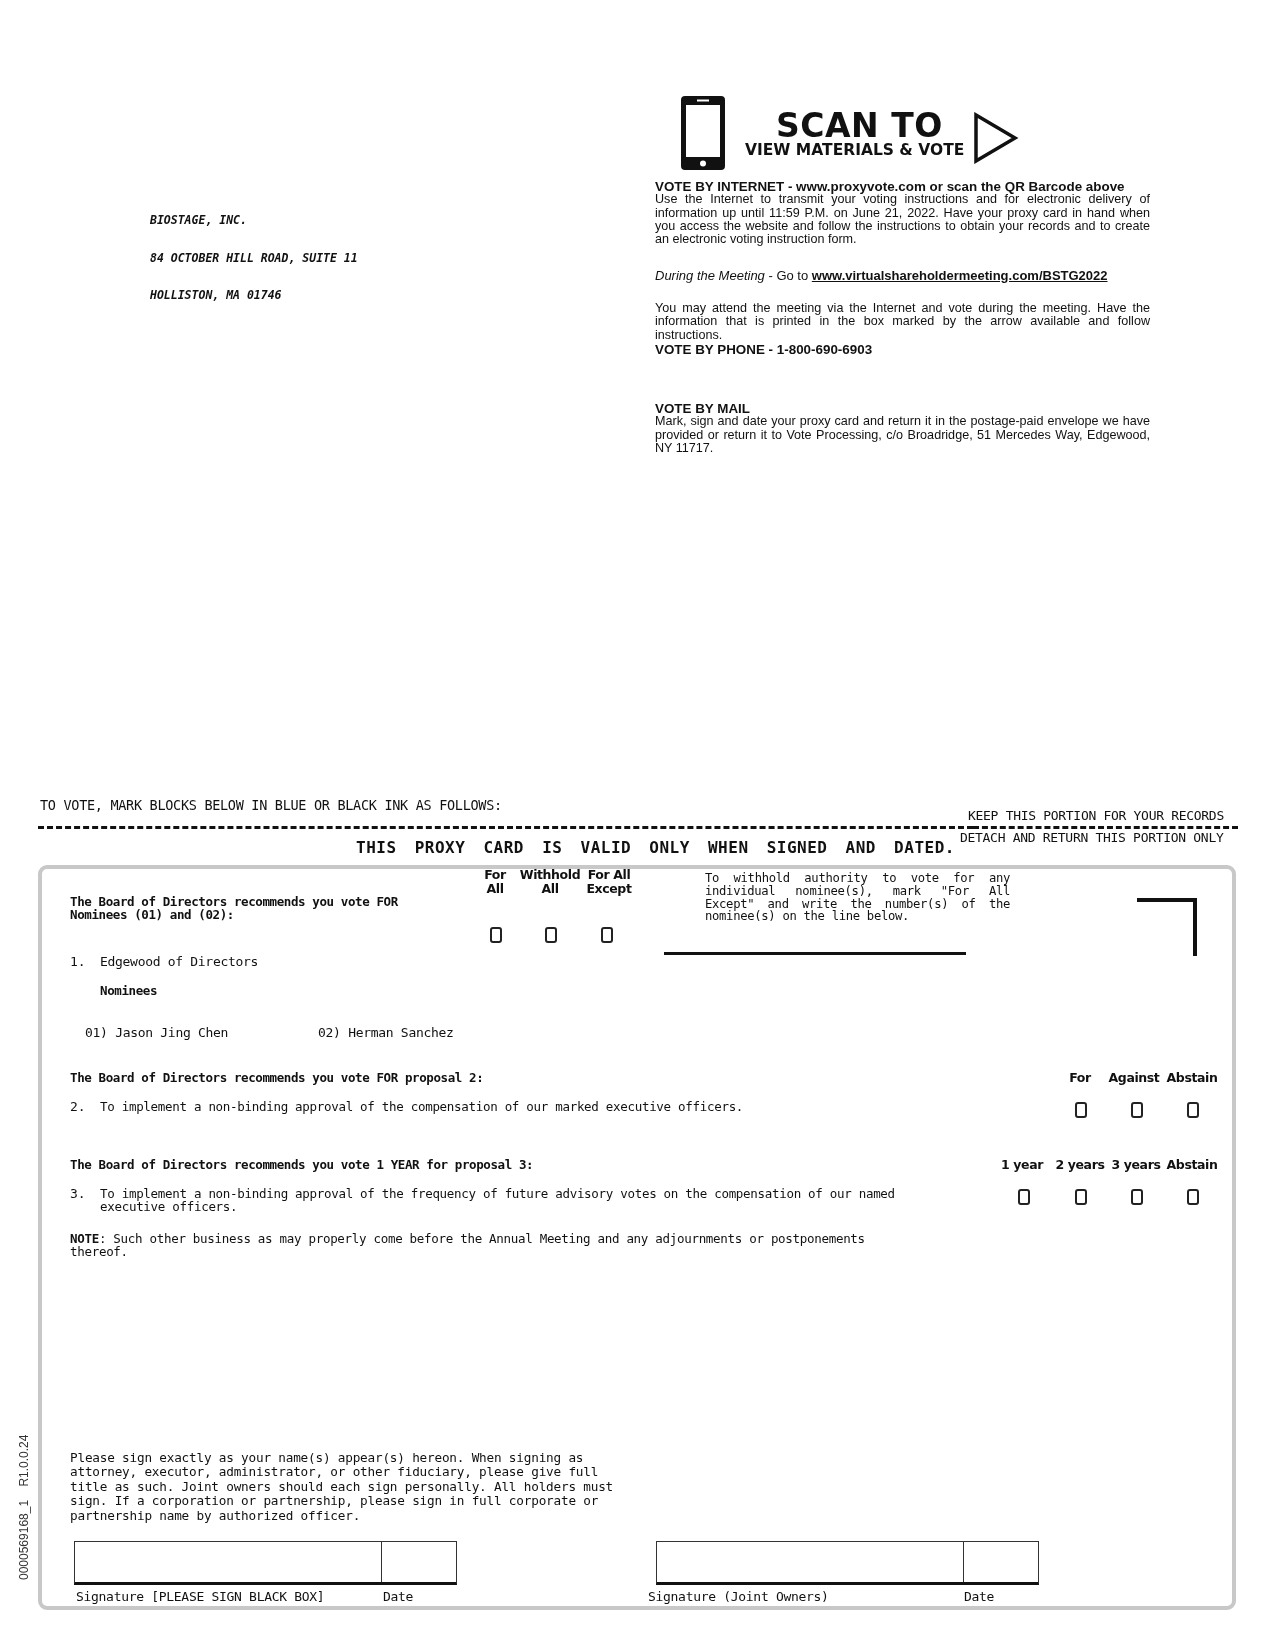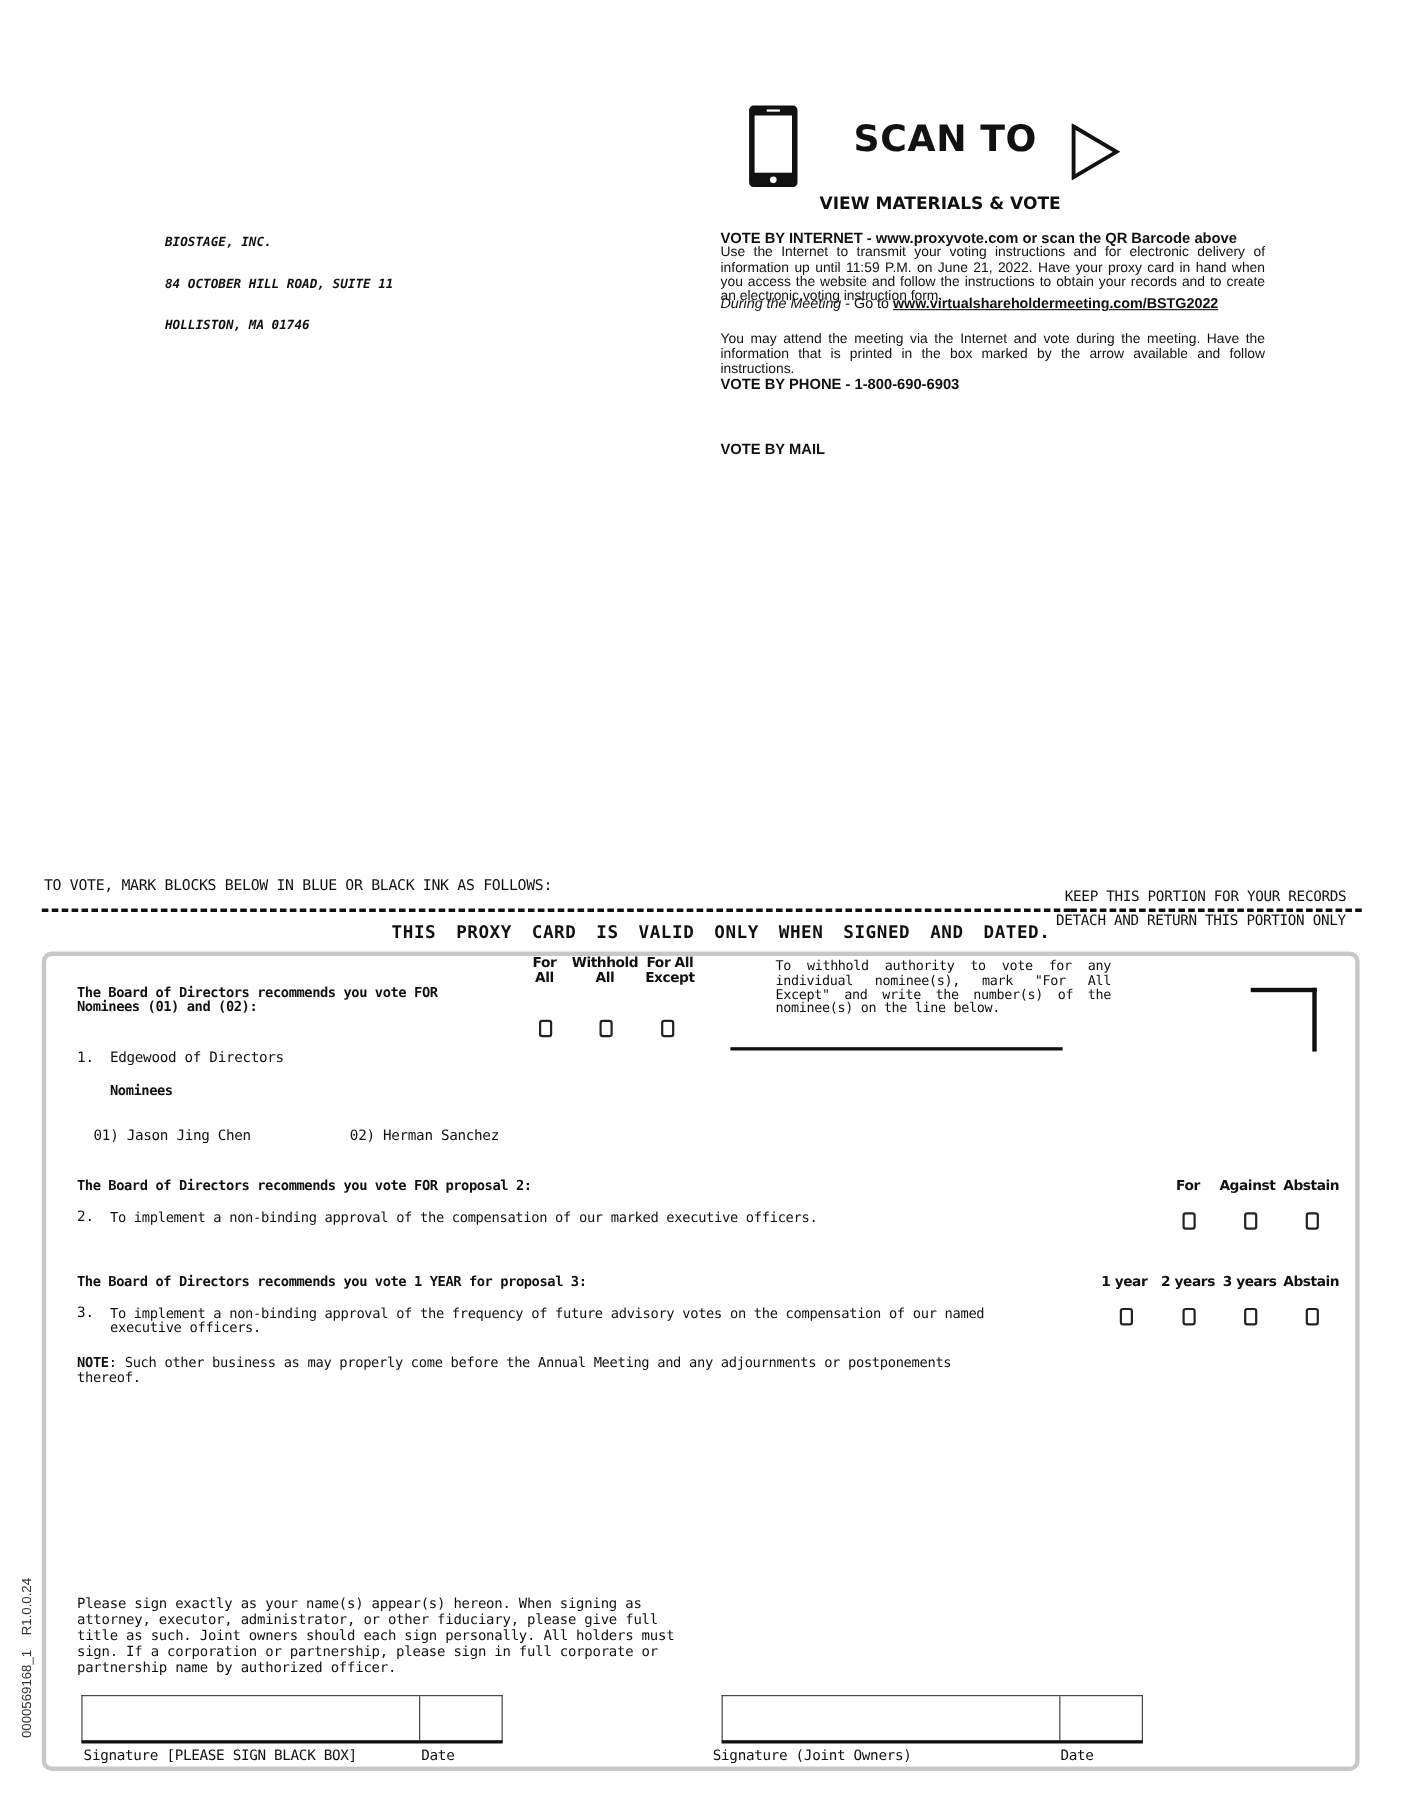--- a/index.html
+++ b/index.html
@@ -8,21 +8,21 @@
   .mono { font-family:"DejaVu Sans Mono","Liberation Mono",monospace; }
   .sans { font-family:"Liberation Sans","DejaVu Sans",sans-serif; }
   .cond { font-family:"DejaVu Sans Mono","Liberation Mono",monospace; letter-spacing:-0.5px; }
 
   
   .addr { left:150px; top:189px; font-size:11.5px; font-style:italic; font-weight:bold; line-height:12.5px; white-space:pre; font-family:"DejaVu Sans Mono","Liberation Mono",monospace; }
 
   
   .phone { left:680px; top:95px; width:46px; height:76px; border:0; }
   .scan-title { left:776px; top:106px; font-size:33px; font-weight:bold; letter-spacing:0.5px; font-family:"DejaVu Sans","Liberation Sans",sans-serif; }
-  .scan-sub { left:745px; top:141px; font-size:15.5px; font-weight:bold; font-family:"DejaVu Sans","Liberation Sans",sans-serif;margin-top:35px; }
+  .scan-sub { left:745px; top:141px; font-size:15.5px; font-weight:bold; font-family:"DejaVu Sans","Liberation Sans",sans-serif; }
   .play { left:973px; top:112px; }
 
   .vote-block { left:655px; width:495px; font-size:12.6px; line-height:13.3px; text-align:justify; }
   .vote-block .hd { font-weight:bold; font-size:13.4px; text-align:left; }
   .vote-block p { margin:0; }
   .vote-block a { color:#111; text-decoration:underline; font-weight:bold; }
 
   
   .to-vote { left:40px; top:797px; font-size:13.5px; letter-spacing:-0.3px; }
   .dash { left:38px; top:826px; width:935px; height:0; border-top:3px dashed #111; }
@@ -63,35 +63,36 @@
   <rect x="6" y="10" width="34" height="52" fill="#fff"></rect>
   <rect x="17" y="4.5" width="12" height="2" fill="#fff"></rect>
   <circle cx="23" cy="68.5" r="3" fill="#fff"></circle>
 </svg>
 <div class="abs scan-title">SCAN TO</div>
 <div class="abs scan-sub">VIEW MATERIALS &amp; VOTE</div>
 <svg class="abs play" width="46" height="52" viewBox="0 0 46 52">
   <polygon points="3,3 42,26 3,49" fill="none" stroke="#111" stroke-width="3.5"></polygon>
 </svg>
 
-<div class="abs vote-block sans" style="top:180px;margin-top:30px;">
+<div class="abs vote-block sans" style="top:180px;">
   <p class="hd">VOTE BY INTERNET - www.proxyvote.com or scan the QR Barcode above</p>
   <p>Use the Internet to transmit your voting instructions and for electronic delivery of information up until 11:59 P.M. on June 21, 2022. Have your proxy card in hand when you access the website and follow the instructions to obtain your records and to create an electronic voting instruction form.</p>
 </div>
 <div class="abs vote-block sans" style="top:269px; font-size:13px;">
   <i>During the Meeting</i><span> - Go to </span><a>www.virtualshareholdermeeting.com/BSTG2022</a>
 </div>
 <div class="abs vote-block sans" style="top:302px;">
   <p>You may attend the meeting via the Internet and vote during the meeting. Have the information that is printed in the box marked by the arrow available and follow instructions.</p>
 </div>
 <div class="abs vote-block sans" style="top:343px;">
   <p class="hd">VOTE BY PHONE - 1-800-690-6903</p>
 </div>
 <div class="abs vote-block sans" style="top:402px;">
   <p class="hd">VOTE BY MAIL</p>
+  <p>Mark, sign and date your proxy card and return it in the postage-paid envelope we have provided or return it to Vote Processing, c/o Broadridge, 51 Mercedes Way, Edgewood, NY 11717.</p>
 </div>
 
 <div class="abs to-vote cond">TO VOTE, MARK BLOCKS BELOW IN BLUE OR BLACK INK AS FOLLOWS:</div>
 <div class="abs keep cond">KEEP THIS PORTION FOR YOUR RECORDS</div>
 <div class="abs dash"></div>
 <div class="abs dash2"></div>
 <div class="abs valid mono">THIS PROXY CARD IS VALID ONLY WHEN SIGNED AND DATED.</div>
 <div class="abs detach cond">DETACH AND RETURN THIS PORTION ONLY</div>
 
 <div class="abs card"></div>

